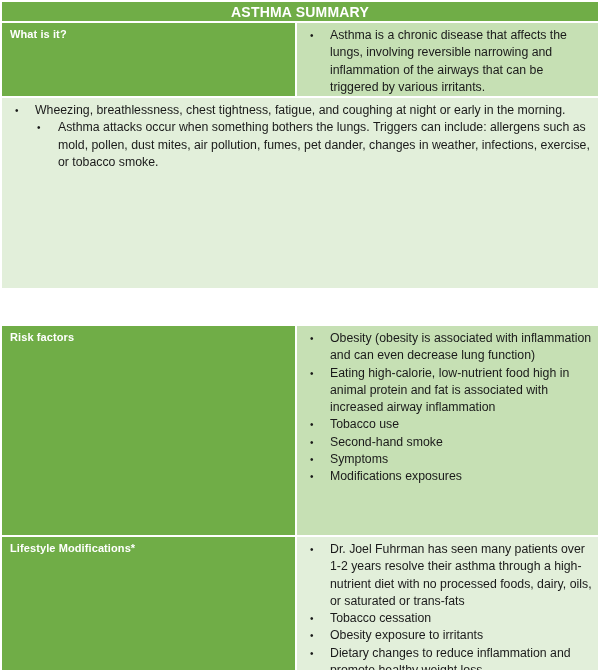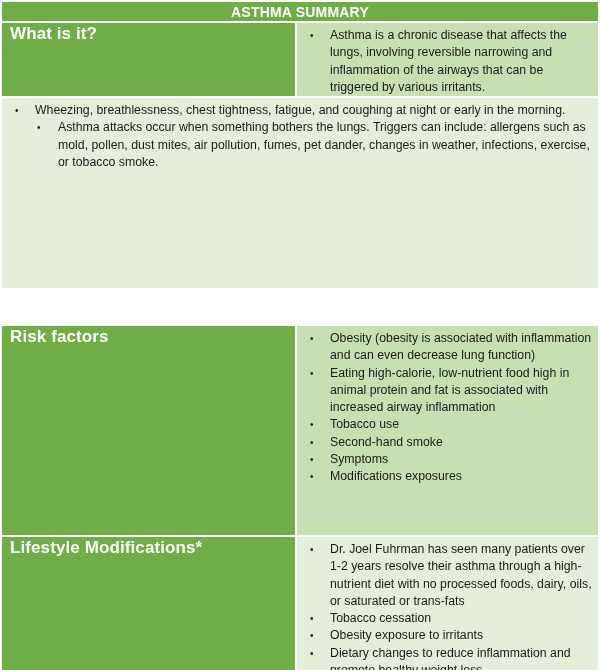--- a/index.html
+++ b/index.html
@@ -62,21 +62,21 @@
     width: 295px;
     min-width: 295px;
     box-sizing: border-box;
     background: #70AD47;
     padding: 4px 0 0 8px;
     border-right: 2px solid #ffffff;
     overflow: hidden;
   }
   .label-text {
     color: #ffffff;
-    font-size: 17px;
+    font-size: 11px;
     font-weight: bold;
     line-height: 14px;
     letter-spacing: 0.1px;
   }
 
   .content-cell {
     flex: 1;
     box-sizing: border-box;
     padding: 4px 4px 2px 0;
     overflow: hidden;

